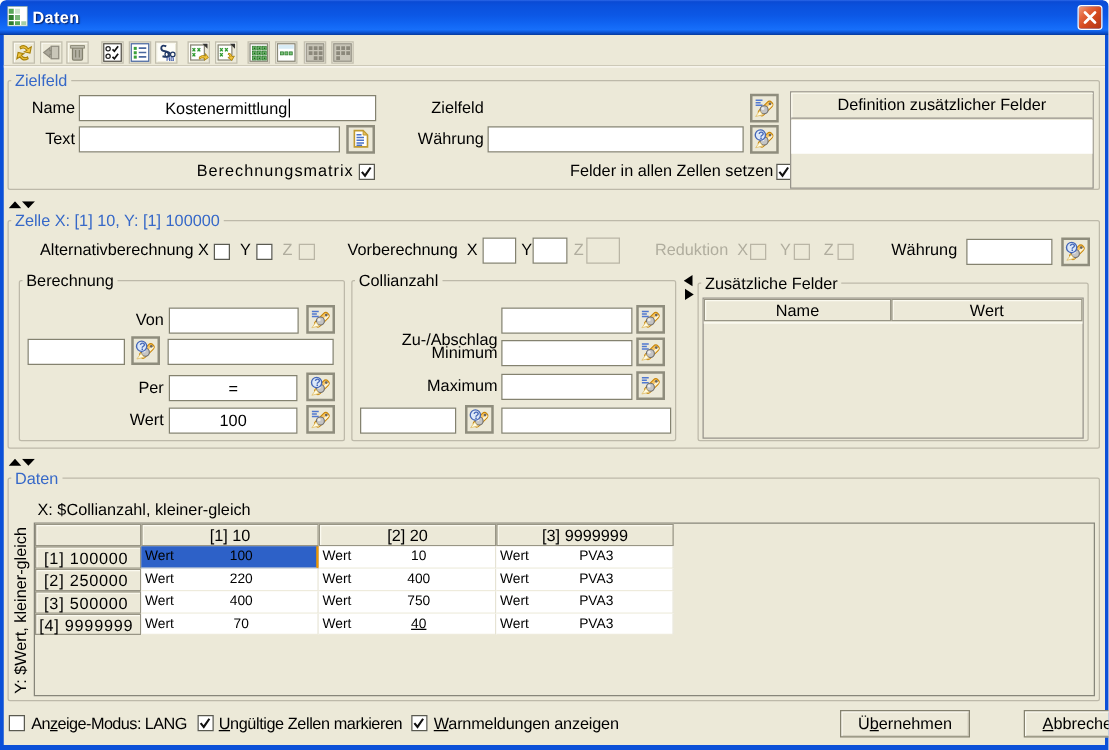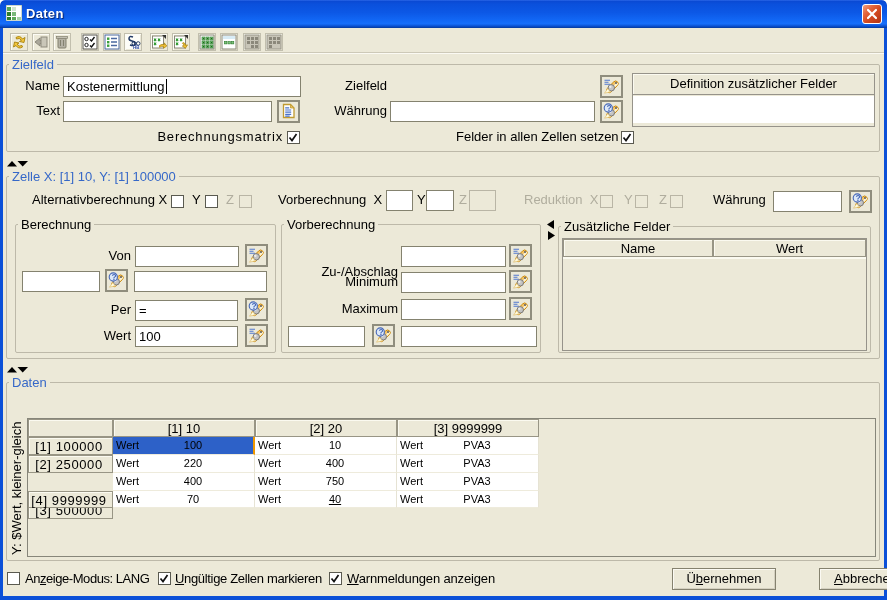--- a/index.html
+++ b/index.html
@@ -2,21 +2,21 @@
 <html><head><meta charset="utf-8">
 <style>
 html,body{margin:0;padding:0;background:#fff;}
 *{box-sizing:border-box;}
 #win{position:relative;width:887px;height:600px;font-family:"Liberation Sans",sans-serif;font-size:12px;color:#000;background:#ece9d8;overflow:hidden;border-radius:5px 5px 0 0;}
 .abs{position:absolute;}
 .lbl{position:absolute;font-size:13px;line-height:15px;white-space:nowrap;color:#000;}
 .lblr{text-align:right;}
 .glbl{position:absolute;font-size:13px;line-height:13px;white-space:nowrap;color:#3668c8;background:#ece9d8;padding:0 3px;z-index:3;}
 .grp{position:absolute;border:1px solid #bdb9a9;border-radius:2px;}
-.in{position:absolute;background:#fff;border:1px solid #84826f;font-size:13px;line-height:20px;padding:0 3px;white-space:nowrap;overflow:hidden;}
+.in{position:absolute;background:#fff;border:1px solid #84826f;font-size:13px;line-height:20px;padding:0 3px;white-space:nowrap;overflow:hidden;text-align:center;}
 .ind{position:absolute;background:#ece9d8;border:1px solid #b9b5a5;}
 .ib{position:absolute;width:23px;height:23px;background:#ece9d8;border:2px solid #8f8d7d;}
 .ib svg{position:absolute;left:1px;top:1px;}
 .cb{position:absolute;width:13px;height:13px;background:#fff;border:1px solid #5a5a50;}
 .cbg{position:absolute;width:13px;height:13px;background:#ece9d8;border:1px solid #b9b5a5;}
 .cb svg{position:absolute;left:0px;top:0px;}
 .btn{position:absolute;height:22px;background:#ece9d8;border:1px solid #85826f;box-shadow:inset 1px 1px 0 #fbfaf3,inset -1px -1px 0 #d4d0c0;font-size:13px;text-align:center;line-height:20px;}
 .tb{position:absolute;top:33px;width:18px;height:18px;background:#ece9d8;border:1px solid #c2bfae;box-shadow:inset 1px 1px 0 #fdfcf5;}
 .tb svg{position:absolute;left:0px;top:0px;}
 u{text-decoration:underline;}
@@ -237,21 +237,21 @@
       <svg width="11" height="11">
         <path d="M1.5 5.5 l2.5 3 4.5 -6.5" stroke="#111" stroke-width="1.7" fill="none"></path>
       </svg>
     </span>
 <div class="lbl lblr" style="left:456px;top:129px;width:162px;">Felder in allen Zellen setzen</div>
 <span class="cb" style="left:621px;top:131px;">
       <svg width="11" height="11">
         <path d="M1.5 5.5 l2.5 3 4.5 -6.5" stroke="#111" stroke-width="1.7" fill="none"></path>
       </svg>
     </span>
-<div class="abs" style="left:632px;top:73px;width:243px;height:54px;border:1px solid #96938a;background:#ece9d8;">
+<div class="abs" style="left:632px;top:73px;width:243px;height:78px;border:1px solid #96938a;background:#ece9d8;">
 <div style="position:absolute;left:0;top:0;width:241px;height:21px;background:#ece9d8;border-bottom:1px solid #96938a;box-shadow:inset 1px 1px 0 #fbfaf0;text-align:center;line-height:20px;font-size:13px;">Definition zusätzlicher Felder</div>
 <div style="position:absolute;left:0;top:22px;width:241px;height:27px;background:#fff;"></div>
 </div>
 
 <svg class="abs" style="left:7px;top:161px;" width="22" height="6">
       <path d="M0 5.5 L5 0 L10 5.5z" fill="#000"></path>
       <path d="M10.5 0 L21 0 L15.7 5.5z" fill="#000"></path>
     </svg>
 <div class="grp" style="left:6px;top:176px;width:874px;height:183px;"></div>
 <div class="glbl" style="left:9px;top:170px;">Zelle X: [1] 10, Y: [1] 100000</div>
@@ -353,21 +353,21 @@
           <rect x="3.2" y="9.3" width="12.6" height="2" rx="1" fill="#fdf2d0"></rect>
         </g>
         <circle cx="13" cy="5" r="1.1" fill="#666"></circle>
         <circle cx="8.3" cy="9.8" r="3.2" fill="#c4c4c4" stroke="#707070" stroke-width=".9"></circle>
         <circle cx="7.3" cy="8.8" r="1.2" fill="#ececec"></circle>
         <path d="M1.5 15.2 L4.8 10.6 L7.2 13.8 z" fill="#fffbe0" stroke="#e0c070" stroke-width=".7"></path>
       </svg>
     </div>
 
 <div class="grp" style="left:281px;top:224px;width:260px;height:129px;"></div>
-<div class="glbl" style="left:284px;top:218px;color:#000;">Vorberechnung</div>
+<div class="glbl" style="left:284px;top:218px;color:#000;">Collianzahl</div>
 <div class="lbl lblr" style="left:310px;top:264px;width:88px;">Zu-/Abschlag</div>
 <div class="in" style="left:401px;top:246px;width:105px;height:21px;"></div>
 <div class="ib" style="left:509px;top:244px;">
       <svg width="16" height="16">
         <g stroke="#5078d0" stroke-width="1.1">
           <path d="M1.5 2.2 h5.5 M1.5 4.2 h4 M1.5 6.2 h5.5"></path>
         </g>
         <g transform="rotate(-45 9 9)">
           <rect x="2.5" y="6.6" width="14" height="5.2" rx="2.6" fill="#f8c664" stroke="#c8860a" stroke-width=".9"></rect>
           <rect x="3.2" y="9.3" width="12.6" height="2" rx="1" fill="#fdf2d0"></rect>
@@ -440,29 +440,30 @@
 <div class="hcell" style="left:0px;top:0px;width:150px;height:18px;">Name</div>
 <div class="hcell" style="left:150px;top:0px;width:153px;height:18px;">Wert</div>
 </div>
 
 <svg class="abs" style="left:7px;top:367px;" width="22" height="6">
       <path d="M0 5.5 L5 0 L10 5.5z" fill="#000"></path>
       <path d="M10.5 0 L21 0 L15.7 5.5z" fill="#000"></path>
     </svg>
 <div class="grp" style="left:6px;top:382px;width:874px;height:179px;"></div>
 <div class="glbl" style="left:9px;top:376px;">Daten</div>
+<div class="lbl" style="left:30px;top:400px;">X: $Collianzahl, kleiner-gleich</div>
 <div class="abs" style="left:9px;top:555px;width:130px;height:14px;transform:rotate(-90deg);transform-origin:0 0;font-size:13px;white-space:nowrap;">Y: $Wert, kleiner-gleich</div>
 <div class="abs" style="left:27px;top:418px;width:849px;height:139px;border:1px solid #87867a;background:#ece9d8;"></div>
 <div class="hcell" style="left:28px;top:419px;width:85px;height:18px;"></div>
 <div class="hcell" style="left:113px;top:419px;width:142px;height:18px;">[1] 10</div>
 <div class="hcell" style="left:255px;top:419px;width:142px;height:18px;">[2] 20</div>
 <div class="hcell" style="left:397px;top:419px;width:142px;height:18px;">[3] 9999999</div>
 <div class="hcell lblr" style="left:28px;top:437px;width:85px;height:18px;padding-right:3px;letter-spacing:.6px;">[1] 100000</div>
 <div class="hcell lblr" style="left:28px;top:455px;width:85px;height:18px;padding-right:3px;letter-spacing:.6px;">[2] 250000</div>
-<div class="hcell lblr" style="left:28px;top:473px;width:85px;height:18px;padding-right:3px;letter-spacing:.6px;margin-top:28px;">[3] 500000</div>
+<div class="hcell lblr" style="left:28px;top:473px;width:85px;height:18px;padding-right:3px;letter-spacing:.6px;">[3] 500000</div>
 <div class="hcell lblr" style="left:28px;top:491px;width:85px;height:17px;padding-right:3px;letter-spacing:.6px;">[4] 9999999</div>
 <div class="dcell" style="left:113px;top:437px;width:142px;height:18px;background:#2d61c8;border-right:2px solid #ef9800;">
       <span style="position:absolute;left:3px;">Wert</span>
       <span style="position:absolute;left:40px;width:80px;text-align:center;">100</span>
     </div>
 <div class="dcell" style="left:255px;top:437px;width:142px;height:18px;">
       <span style="position:absolute;left:3px;">Wert</span>
       <span style="position:absolute;left:40px;width:80px;text-align:center;">10</span>
     </div>
 <div class="dcell" style="left:397px;top:437px;width:142px;height:18px;">

